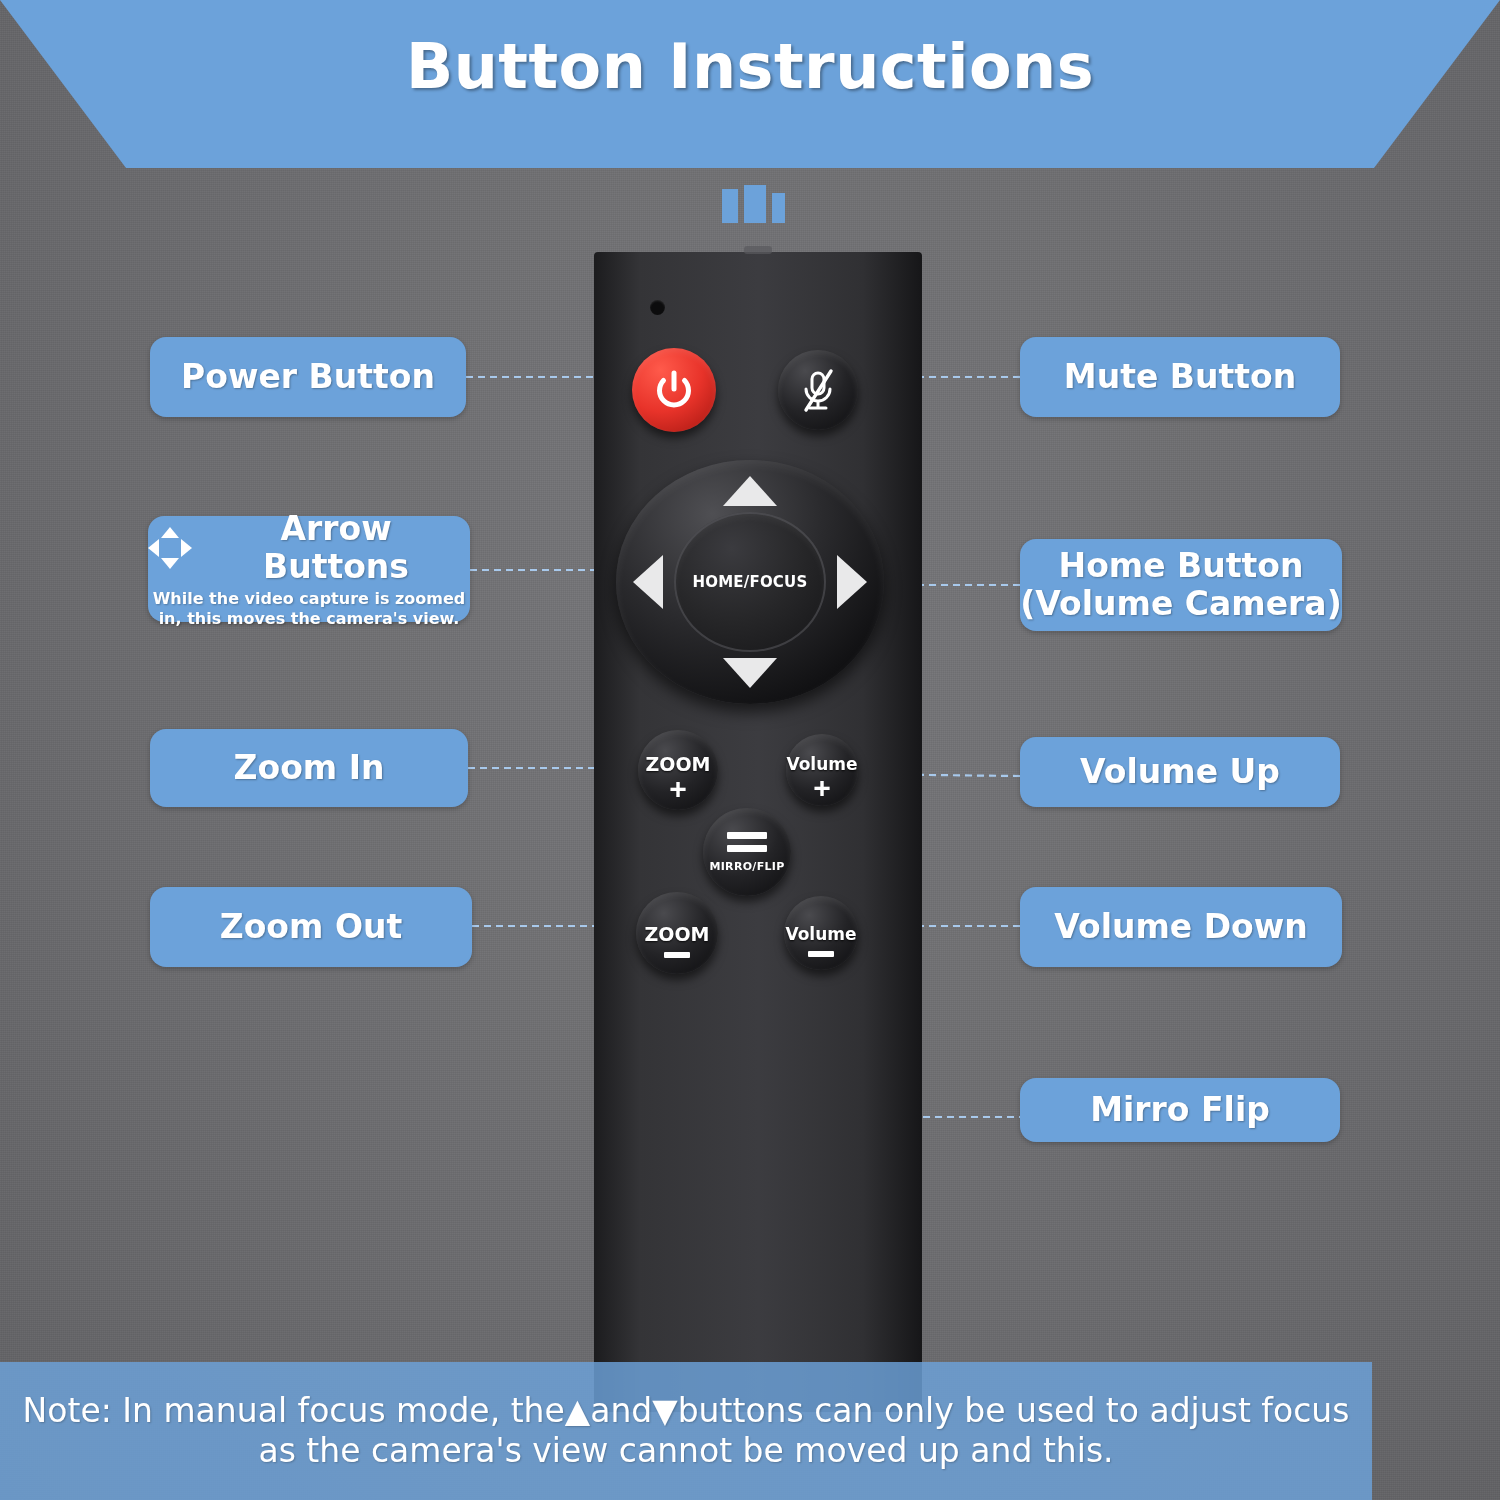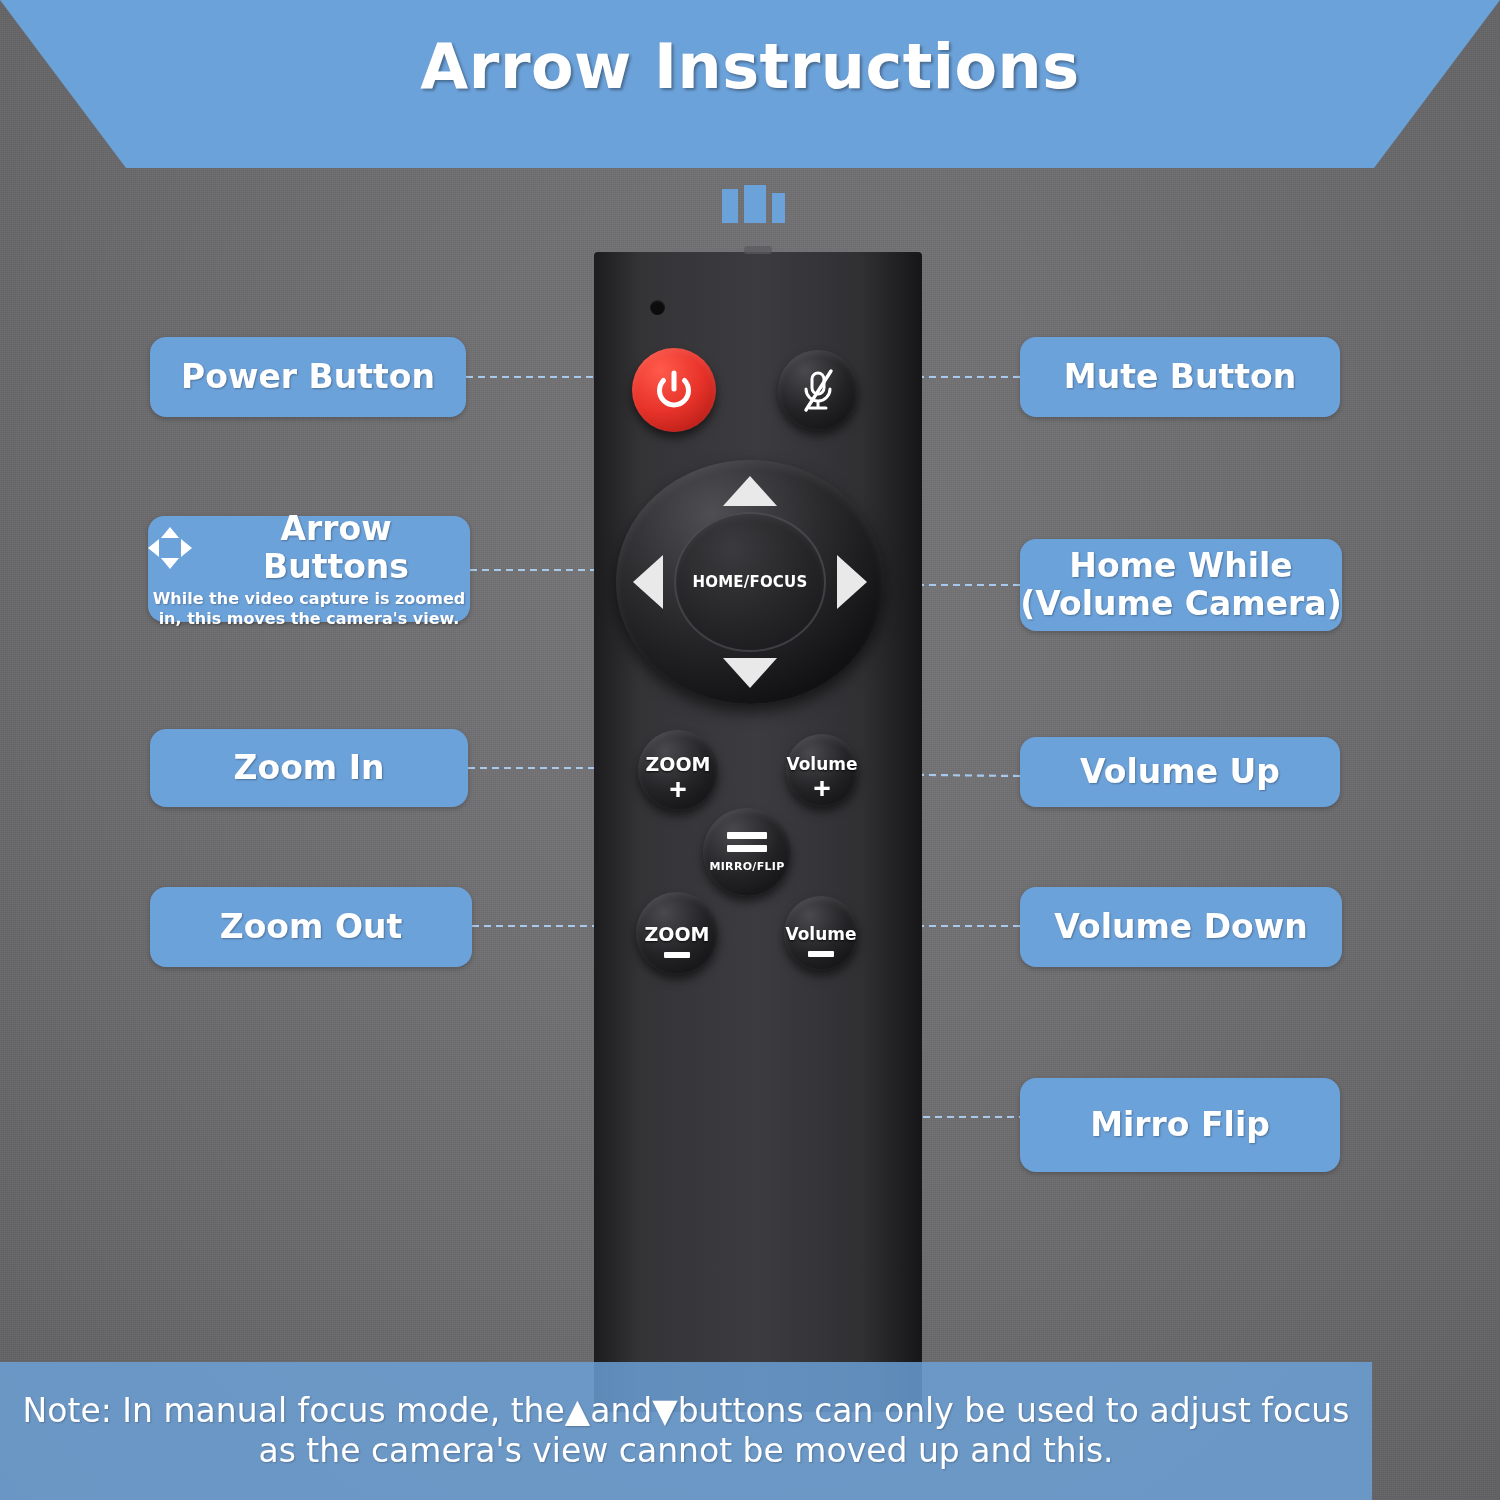--- a/index.html
+++ b/index.html
@@ -108,21 +108,21 @@
      text-shadow:1px 1px 2px rgba(0,0,0,.25);font-family:"DejaVu Sans", sans-serif;}
 
   #lb-power{left:150px;top:337px;width:316px;height:80px;}
   #lb-arrows{left:148px;top:516px;width:322px;height:106px;}
   #lb-zoom-in{left:150px;top:729px;width:318px;height:78px;}
   #lb-zoom-out{left:150px;top:887px;width:322px;height:80px;}
   #lb-mute{left:1020px;top:337px;width:320px;height:80px;}
   #lb-home{left:1020px;top:539px;width:322px;height:92px;}
   #lb-vol-up{left:1020px;top:737px;width:320px;height:70px;}
   #lb-vol-down{left:1020px;top:887px;width:322px;height:80px;}
-  #lb-mirror{left:1020px;top:1078px;width:320px;height:94px;}
+  #lb-mirror{left:1020px;top:1078px;width:320px;height:64px;}
 
   .arrow-row{display:flex;align-items:center;justify-content:center;gap:10px;}
   .quad{width:44px;height:42px;position:relative;flex:0 0 auto;}
   .quad s{position:absolute;width:0;height:0;}
   .quad s.u{left:50%;top:0;margin-left:-9px;border-left:9px solid transparent;border-right:9px solid transparent;border-bottom:11px solid #fff;}
   .quad s.d{left:50%;bottom:0;margin-left:-9px;border-left:9px solid transparent;border-right:9px solid transparent;border-top:11px solid #fff;}
   .quad s.l{top:50%;left:0;margin-top:-9px;border-top:9px solid transparent;border-bottom:9px solid transparent;border-right:11px solid #fff;}
   .quad s.r{top:50%;right:0;margin-top:-9px;border-top:9px solid transparent;border-bottom:9px solid transparent;border-left:11px solid #fff;}
 
   
@@ -137,21 +137,21 @@
   #note p{margin:0;color:#fff;font-size:33px;font-weight:normal;line-height:1.22;text-align:center;
      text-shadow:1px 1px 2px rgba(0,0,0,.22);font-family:"DejaVu Sans", sans-serif;}
 </style>
 </head>
 <body>
 
 <div id="stage">
   <div id="noise"></div>
 
   <div id="header">
-    <div id="header-title">Arrow Instructions</div>
+    <div id="header-title">Button Instructions</div>
   </div>
 
   <div id="bars">
     <i></i>
       <i></i>
       <i></i>
   </div>
 
   <svg id="wires" width="1500" height="1500">
 
@@ -266,21 +266,21 @@
 
   <div class="label" id="lb-zoom-out">
     <span class="big">Zoom Out</span>
   </div>
 
   <div class="label" id="lb-mute">
     <span class="big">Mute Button</span>
   </div>
 
   <div class="label" id="lb-home">
-    <span class="big">Home While</span>
+    <span class="big">Home Button</span>
     <span class="big">(Volume Camera)</span>
   </div>
 
   <div class="label" id="lb-vol-up">
     <span class="big">Volume Up</span>
   </div>
 
   <div class="label" id="lb-vol-down">
     <span class="big">Volume Down</span>
   </div>

